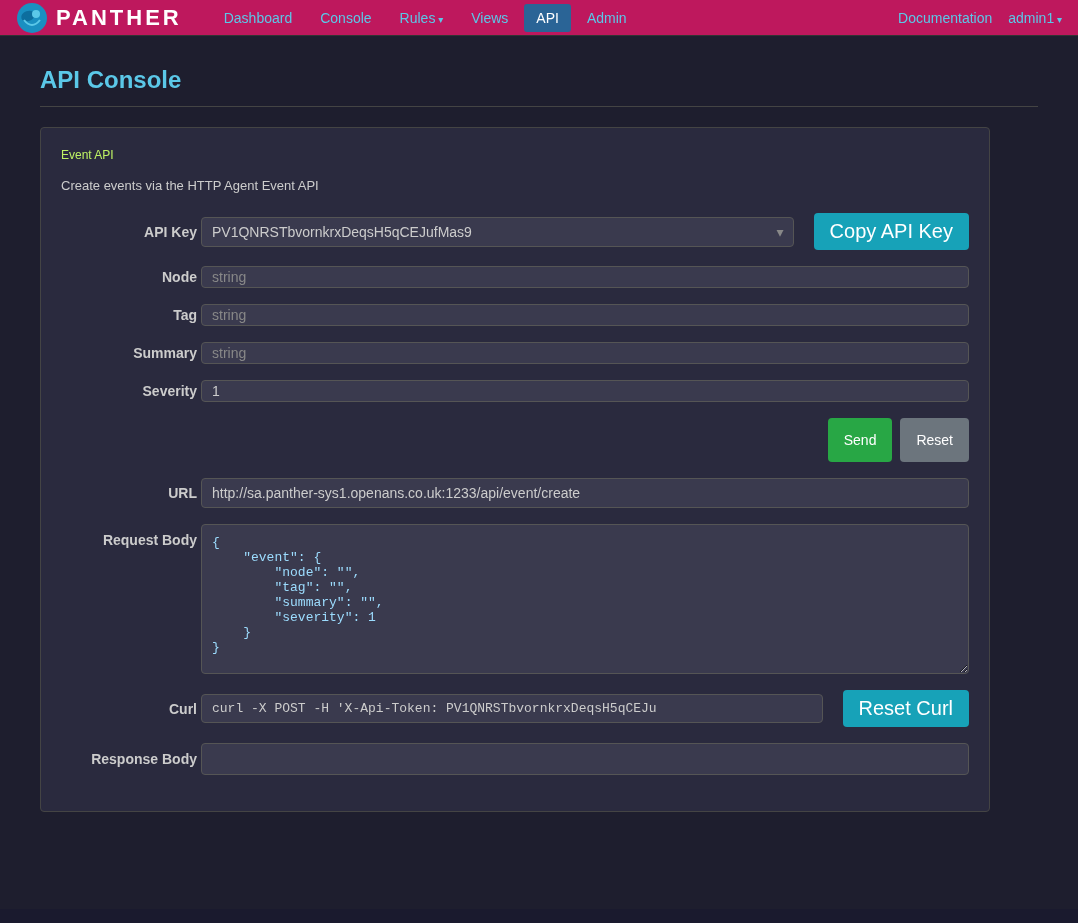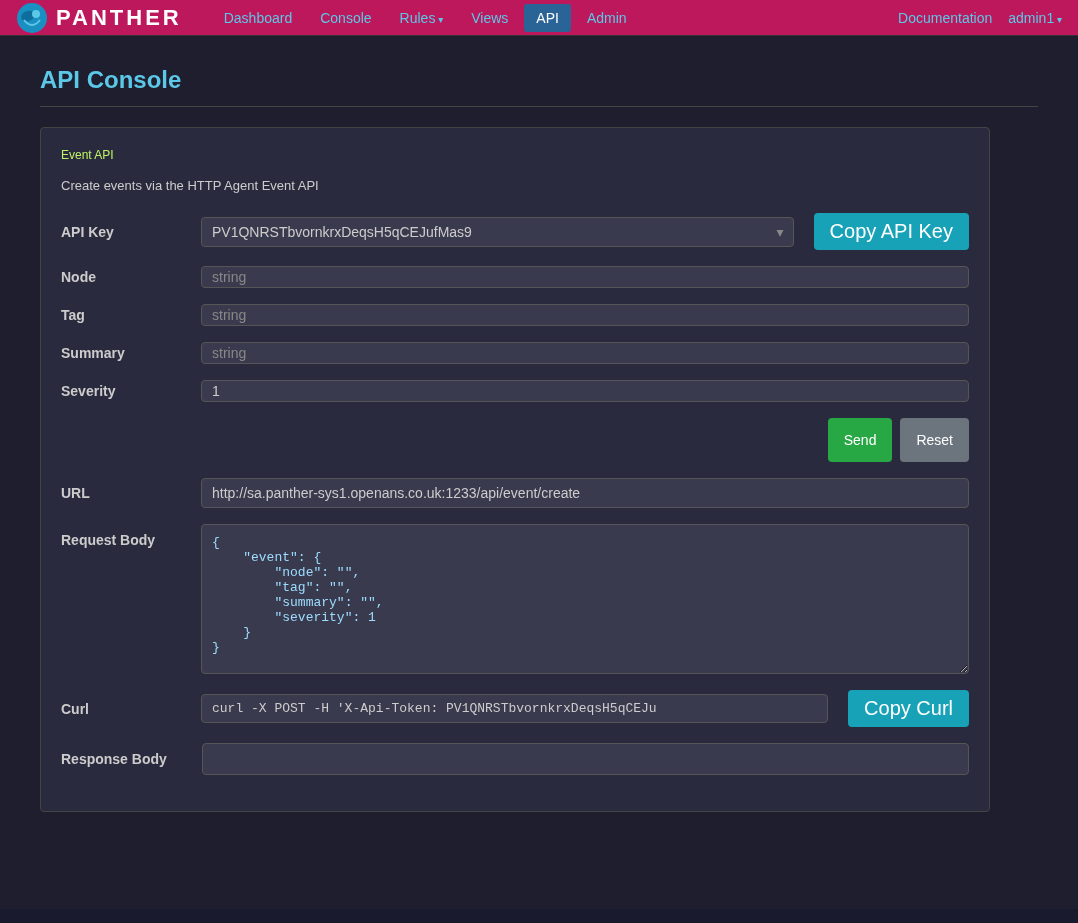--- a/index.html
+++ b/index.html
@@ -127,22 +127,22 @@
       display: flex;
       align-items: center;
       margin-bottom: 16px;
     }
 
     .form-label {
       color: #ccc;
       font-weight: bold;
       font-size: 14px;
       min-width: 140px;
-      text-align: left;
-      padding-right: 35px;
+      text-align: right;
+      padding-right: 4px;
     }
 
     .form-input {
       background-color: #3a3a4e;
       border: 1px solid #555;
       border-radius: 4px;
       color: #ccc;
       padding: 2px 10px;
       font-size: 14px;
       width: 100%;
@@ -378,21 +378,21 @@
         "severity": 1
     }
 }</textarea>
       </div>
     </div>
 
     <div class="form-row">
       <label class="form-label">Curl</label>
       <div class="form-input-wrapper">
         <input type="text" class="curl-input" readonly="" value="curl -X POST -H 'X-Api-Token: PV1QNRSTbvornkrxDeqsH5qCEJu" style="">
-        <button class="btn-cyan">Copy Curl</button>
+        <button class="btn-cyan">Reset Curl</button>
       </div>
     </div>
 
     <div class="form-row">
       <label class="form-label">Response Body</label>
       <div class="form-input-wrapper">
         <input type="text" class="response-input" readonly="" style="">
       </div>
     </div>
 

